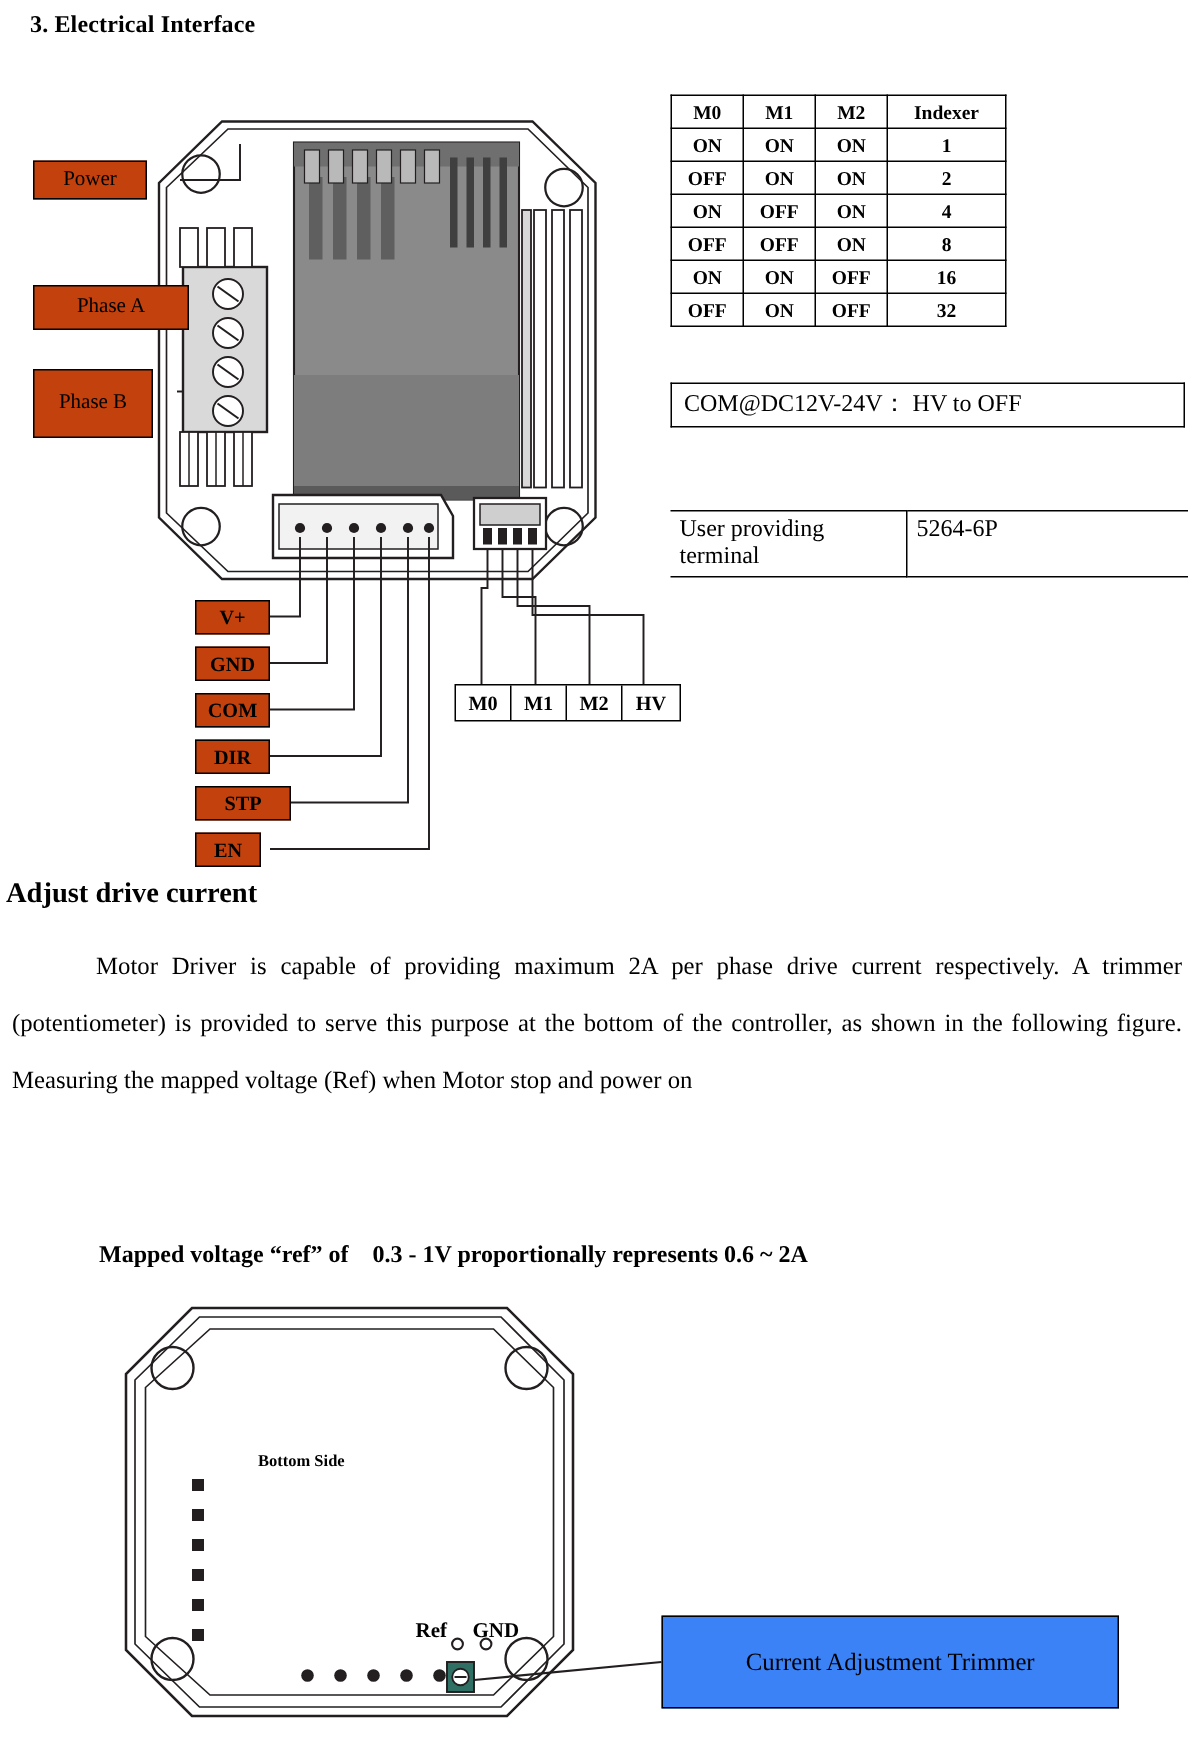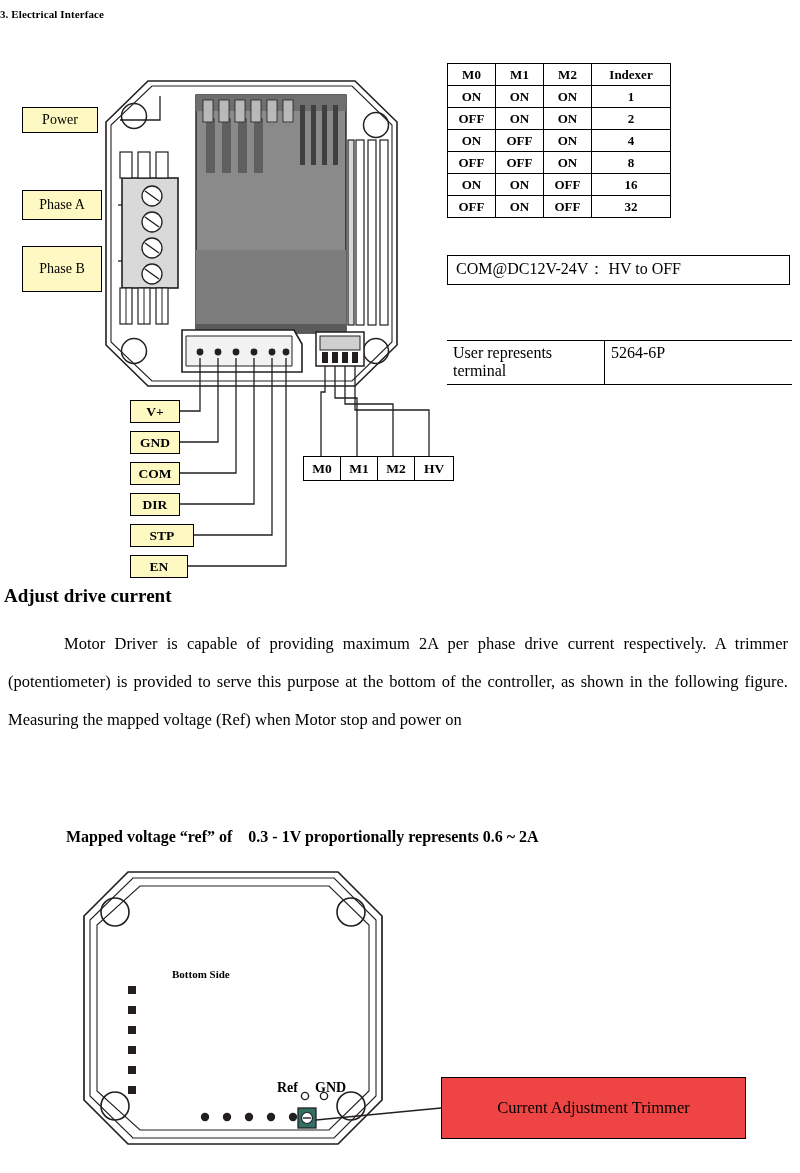--- a/index.html
+++ b/index.html
@@ -17,23 +17,23 @@
   }
   .page {
     position: relative;
     width: 800px;
     height: 1173px;
   }
 
   
   .sec-title {
     position: absolute;
-    left: 0;
+    left: 20px;
     top: 8px;
-    font-size: 11px;
+    font-size: 16px;
     font-weight: bold;
     letter-spacing: .1px;
   }
   .sub-title {
     position: absolute;
     left: 4px;
     top: 585px;
     font-size: 19px;
     font-weight: bold;
   }
@@ -55,21 +55,21 @@
     font-size: 16px;
     font-weight: bold;
     white-space: pre;
   }
 
   
   .lbl {
     position: absolute;
     box-sizing: border-box;
     border: 1.4px solid #000;
-    background: #fef9c3;
+    background: #c2410c;
     font-size: 13.5px;
     font-weight: bold;
     display: flex;
     align-items: center;
     justify-content: center;
     white-space: nowrap;
   }
   .lbl.plain { font-weight: normal; font-size: 14px; }
 
   
@@ -166,21 +166,21 @@
     font-weight: bold;
   }
   .trimmer-box {
     position: absolute;
     left: 441px;
     top: 1077px;
     width: 305px;
     height: 62px;
     box-sizing: border-box;
     border: 1.6px solid #000;
-    background: #ef4444;
+    background: #3b82f6;
     display: flex;
     align-items: center;
     justify-content: center;
     font-size: 16.5px;
   }
 </style>
 </head>
 <body>
 
 <div class="page">
@@ -316,29 +316,29 @@
       <path d="M393 456 L393 404 L345 404 L345 366"></path>
       <path d="M429 456 L429 410 L355 410 L355 366"></path>
     </g>
 
     <g stroke="#231f20" stroke-width="1.3" fill="none">
       <path d="M168 196 L196 196" opacity="0"></path>
     </g>
   </svg>
 
   <div class="lbl plain" style="left:22px; top:107px; width:76px; height:26px;">Power</div>
-  <div class="lbl plain" style="left:22px; top:190px; width:80px; height:30px;">Phase A</div>
+  <div class="lbl plain" style="left:22px; top:190px; width:104px; height:30px;">Phase A</div>
   <div class="lbl plain" style="left:22px; top:246px; width:80px; height:46px;">Phase B</div>
 
   <div class="lbl" style="left:130px; top:400px; width:50px; height:23px;">V+</div>
   <div class="lbl" style="left:130px; top:431px; width:50px; height:23px;">GND</div>
   <div class="lbl" style="left:130px; top:462px; width:50px; height:23px;">COM</div>
   <div class="lbl" style="left:130px; top:493px; width:50px; height:23px;">DIR</div>
   <div class="lbl" style="left:130px; top:524px; width:64px; height:23px;">STP</div>
-  <div class="lbl" style="left:130px; top:555px; width:58px; height:23px;">EN</div>
+  <div class="lbl" style="left:130px; top:555px; width:44px; height:23px;">EN</div>
 
   <div class="mrow">
     <div>M0</div>
     <div>M1</div>
     <div>M2</div>
     <div>HV</div>
   </div>
 
   <table class="indexer">
     <tbody>
@@ -392,21 +392,21 @@
     <tr>
           <td>COM@DC12V-24V： HV to OFF</td>
         </tr>
   </tbody>
     </table>
 
   <table class="term">
     <tbody>
     <tr>
       <td class="k">
-        <div class="just">User  represents</div>
+        <div class="just">User  providing</div>
         <div>terminal</div>
       </td>
       <td class="v">5264-6P</td>
     </tr>
   </tbody>
     </table>
 
   <div class="sub-title">Adjust drive current</div>
   <div class="para"><span class="indent"></span><span>Motor Driver is capable of providing maximum 2A per phase drive current respectively. A trimmer (potentiometer) is provided to serve this purpose at the bottom of the controller, as shown in the following figure. Measuring the mapped voltage (Ref) when Motor stop and power on</span></div>
   <div class="mapped">Mapped voltage “ref” of    0.3 - 1V proportionally represents 0.6 ~ 2A</div>

